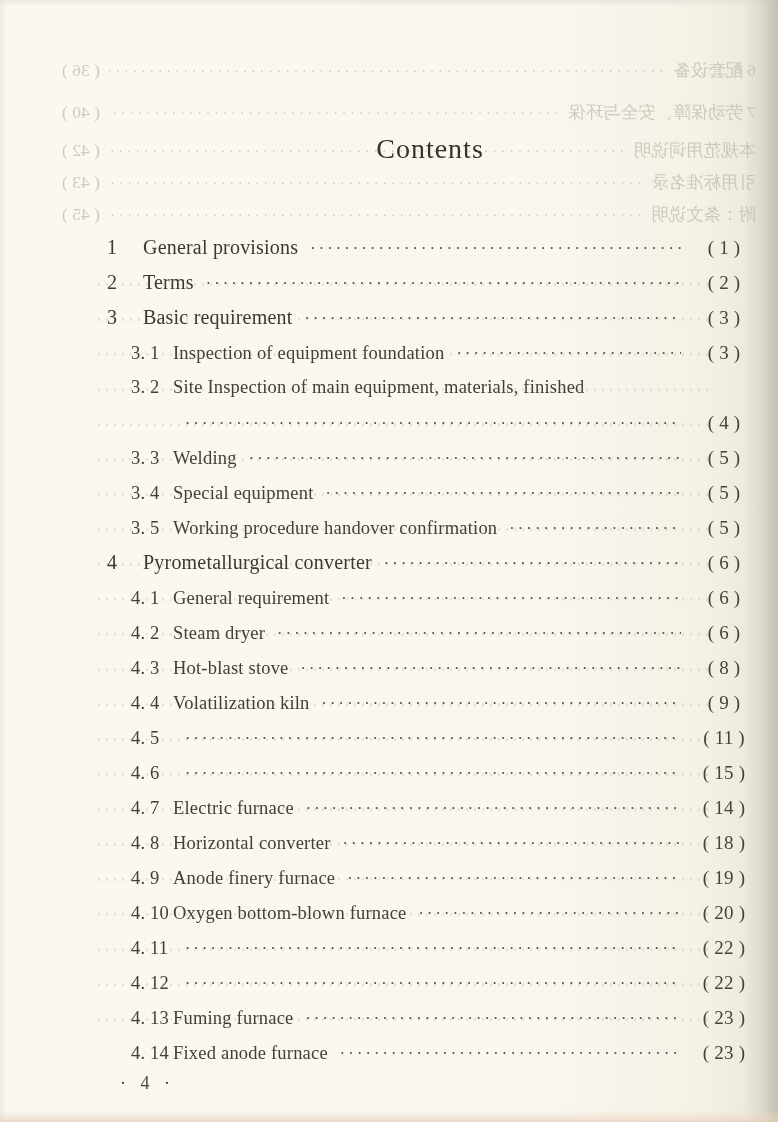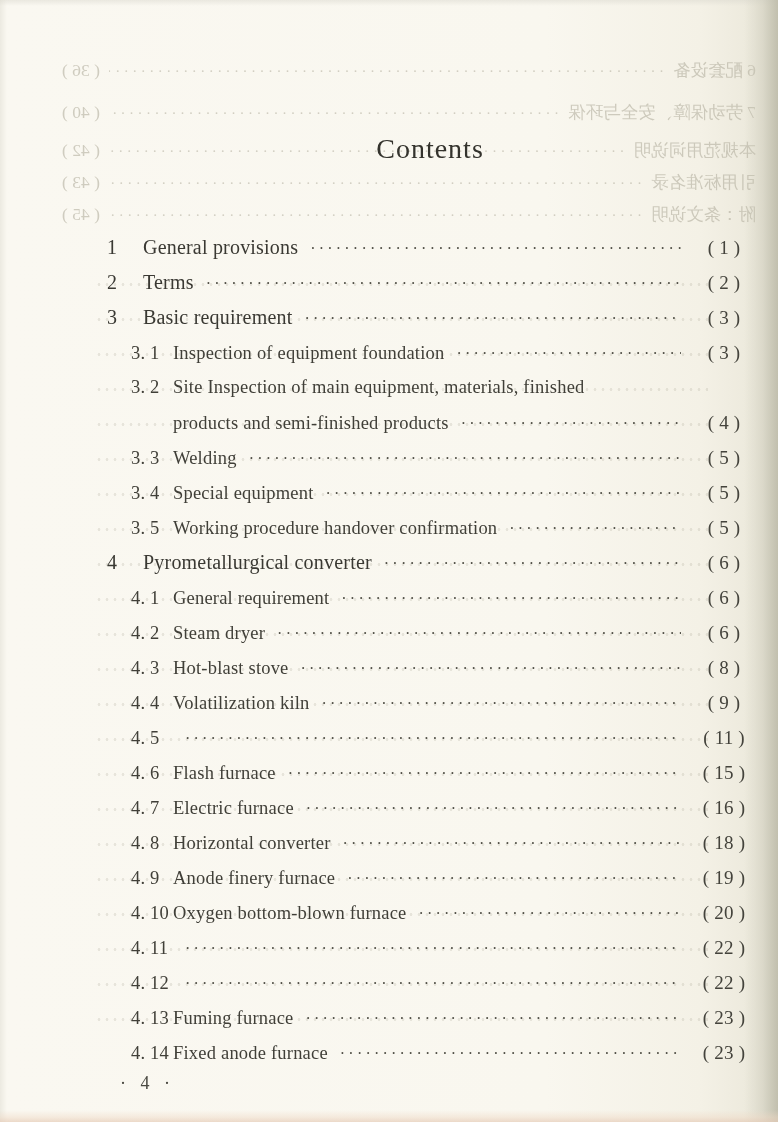--- a/index.html
+++ b/index.html
@@ -117,21 +117,20 @@
     <span class="pageno">( 3 )</span>
   </div>
       <div class="row lvl2">
     <span class="num">3. 2</span>
     <span class="t">Site Inspection of main equipment, materials, finished</span>
     <span class="leader"></span>
     <span class="pageno"></span>
   </div>
       <div class="row lvl2 cont">
     <span class="num"></span>
-    <span class="t">products and semi-finished products</span>
     <span class="leader">··························································································</span>
     <span class="pageno">( 4 )</span>
   </div>
       <div class="row lvl2">
     <span class="num">3. 3</span>
     <span class="t">Welding</span>
     <span class="leader">··························································································</span>
     <span class="pageno">( 5 )</span>
   </div>
       <div class="row lvl2">
@@ -176,29 +175,28 @@
     <span class="leader">··························································································</span>
     <span class="pageno">( 9 )</span>
   </div>
       <div class="row lvl2">
     <span class="num">4. 5</span>
     <span class="leader">··························································································</span>
     <span class="pageno">( 11 )</span>
   </div>
       <div class="row lvl2">
     <span class="num">4. 6</span>
-    <span class="t">Flash furnace</span>
     <span class="leader">··························································································</span>
     <span class="pageno">( 15 )</span>
   </div>
       <div class="row lvl2">
     <span class="num">4. 7</span>
     <span class="t">Electric furnace</span>
     <span class="leader">··························································································</span>
-    <span class="pageno">( 16 )</span>
+    <span class="pageno">( 14 )</span>
   </div>
       <div class="row lvl2">
     <span class="num">4. 8</span>
     <span class="t">Horizontal converter</span>
     <span class="leader">··························································································</span>
     <span class="pageno">( 18 )</span>
   </div>
       <div class="row lvl2">
     <span class="num">4. 9</span>
     <span class="t">Anode finery furnace</span>

